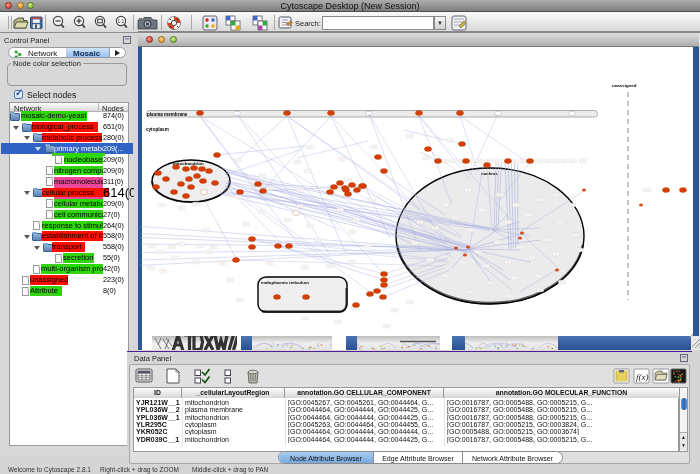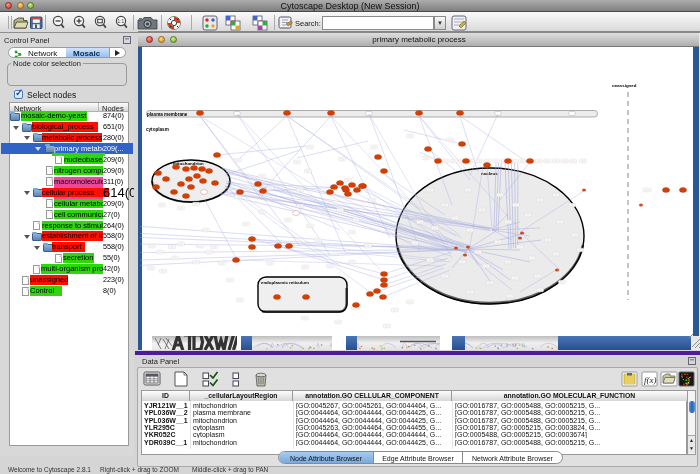--- a/index.html
+++ b/index.html
@@ -199,35 +199,34 @@
 <div style="position:absolute;left:33px;top:264.8px;width:7px;height:9px;background:#fff;border:0.6px solid #999"></div>
       <div style="position:absolute;left:37px;top:264.8px;width:0;height:0;border-left:3px solid transparent;border-bottom:3px solid #ccc"></div>
 <div style="position:absolute;left:41px;top:264.3px;width:62px;height:9.5px;overflow:hidden;background:#2fd60b;color:#000;font-size:7.5px;line-height:9.5px;white-space:nowrap">multi-organism pro</div>
 <div style="position:absolute;left:103px;top:264.3px;color:#000;font-size:7.2px;line-height:9.5px">42(0)</div>
 <div style="position:absolute;left:22px;top:275.8px;width:7px;height:9px;background:#fff;border:0.6px solid #999"></div>
       <div style="position:absolute;left:26px;top:275.8px;width:0;height:0;border-left:3px solid transparent;border-bottom:3px solid #ccc"></div>
 <div style="position:absolute;left:30px;top:275.2px;width:38px;height:9.5px;overflow:hidden;background:#fb1000;color:#000;font-size:7.5px;line-height:9.5px;white-space:nowrap">unassigned</div>
 <div style="position:absolute;left:103px;top:275.2px;color:#000;font-size:7.2px;line-height:9.5px">223(0)</div>
 <div style="position:absolute;left:22px;top:286.7px;width:7px;height:9px;background:#fff;border:0.6px solid #999"></div>
       <div style="position:absolute;left:26px;top:286.7px;width:0;height:0;border-left:3px solid transparent;border-bottom:3px solid #ccc"></div>
-<div style="position:absolute;left:30px;top:286.2px;width:32px;height:9.5px;overflow:hidden;background:#2fd60b;color:#000;font-size:7.5px;line-height:9.5px;white-space:nowrap">Control</div>
+<div style="position:absolute;left:30px;top:286.2px;width:32px;height:9.5px;overflow:hidden;background:#2fd60b;color:#000;font-size:7.5px;line-height:9.5px;white-space:nowrap">Attribute</div>
 <div style="position:absolute;left:103px;top:286.2px;color:#000;font-size:7.2px;line-height:9.5px">8(0)</div>
   </div>
 </div>
 
 <div class="abs" style="left:134px;top:33px;width:566px;height:318px;background:#d6d6d6"></div>
 
 <div class="abs" style="left:138px;top:31px;width:562px;height:319px;background:#fff">
   <div class="abs" style="left:0;top:0;width:562px;height:2px;background:#888"></div>
   <div class="abs" style="left:0;top:2px;width:562px;height:14px;background:linear-gradient(#dedede,#aeaeae);border-bottom:1px solid #777"></div>
   <div class="abs" style="left:0;top:16px;width:4px;height:303px;background:#2c5796"></div>
   <div class="abs" style="left:8px;top:5px;width:7px;height:7px;border-radius:50%;background:radial-gradient(circle at 35% 30%,#ff9a8a,#e4574a 60%,#b03327);border:0.5px solid #92261c"></div>
   <div class="abs" style="left:20px;top:5px;width:7px;height:7px;border-radius:50%;background:radial-gradient(circle at 35% 30%,#ffd98a,#f0a83f 60%,#c2801e);border:0.5px solid #9a6a14"></div>
   <div class="abs" style="left:32px;top:5px;width:7px;height:7px;border-radius:50%;background:radial-gradient(circle at 35% 30%,#d2f09a,#95ca45 60%,#679a28);border:0.5px solid #53791c"></div>
-  <div class="abs" style="left:0;top:4px;width:562px;text-align:center;font-size:8px;color:#111">primary metabolic process</div>
 </div>
 <svg width="562" height="289" viewBox="138 47 562 289" style="position:absolute;left:138px;top:47px">
 <rect x="146.5" y="110.5" width="451" height="6.5" rx="3" fill="#ececec" stroke="#9a9a9a" stroke-width="0.8"></rect>
 <rect x="234" y="111.5" width="6" height="4" rx="0.5" fill="#fff" stroke="#b0b0b0" stroke-width="0.5"></rect>
 <rect x="366" y="111.5" width="6" height="4" rx="0.5" fill="#fff" stroke="#b0b0b0" stroke-width="0.5"></rect>
 <rect x="495" y="111.5" width="6" height="4" rx="0.5" fill="#fff" stroke="#b0b0b0" stroke-width="0.5"></rect>
 <rect x="569" y="111.5" width="6" height="4" rx="0.5" fill="#fff" stroke="#b0b0b0" stroke-width="0.5"></rect>
 <text x="147" y="115.5" font-size="4.6" font-weight="bold" fill="#000" font-family="Liberation Sans,sans-serif">plasma membrane</text>
 <text x="146" y="131" font-size="4.6" font-weight="bold" fill="#000" font-family="Liberation Sans,sans-serif">cytoplasm</text>
 <ellipse cx="191" cy="181" rx="39" ry="21" fill="#eeeeee" stroke="#000" stroke-width="1.4"></ellipse>
@@ -800,21 +799,21 @@
 <div class="abs" style="left:699px;top:33px;width:1px;height:303px;background:#e8e8e8"></div>
 <div class="abs" style="left:691px;top:336px;width:9px;height:14px;background:#e8e8e8"></div>
 <svg width="9" height="14" viewBox="0 0 9 14" style="position:absolute;left:691px;top:336px">
     <g stroke="#909090" stroke-width="1">
       <line x1="9" y1="3" x2="1" y2="11"></line>
       <line x1="9" y1="7" x2="4" y2="12"></line>
       <line x1="9" y1="11" x2="8" y2="12"></line>
     </g>
   </svg>
 
-<div class="abs" style="left:135px;top:351px;width:565px;height:113px;background:#d5d5d5;border-top:4px solid #4c1d95">
+<div class="abs" style="left:127px;top:351px;width:565px;height:113px;background:#d5d5d5;border-top:1px solid #4c1d95">
   <div class="abs" style="left:7px;top:2px;font-size:7.5px;color:#222">Data Panel</div>
   <svg width="8" height="8" viewBox="0 0 8 8" style="position:absolute;left:553px;top:2px">
       <rect x="0.5" y="0.5" width="7" height="7" fill="none" stroke="#667" stroke-width="1"></rect>
       <rect x="2" y="2" width="4" height="1.5" fill="#88a"></rect>
     </svg>
   <div class="abs" style="left:2px;top:12px;width:561px;height:100px;background:#e0e0e0;border:1px solid #a8a8a8;border-radius:2px">
     <svg width="563" height="22" viewBox="0 0 563 22" style="position:absolute;left:0;top:0">
 <g>
           <rect x="6" y="4" width="16" height="13" rx="1.5" fill="#e8e8e8" stroke="#555" stroke-width="1"></rect>
           <rect x="8" y="6" width="12" height="9" fill="#fff" stroke="#555" stroke-width="0.8"></rect>

